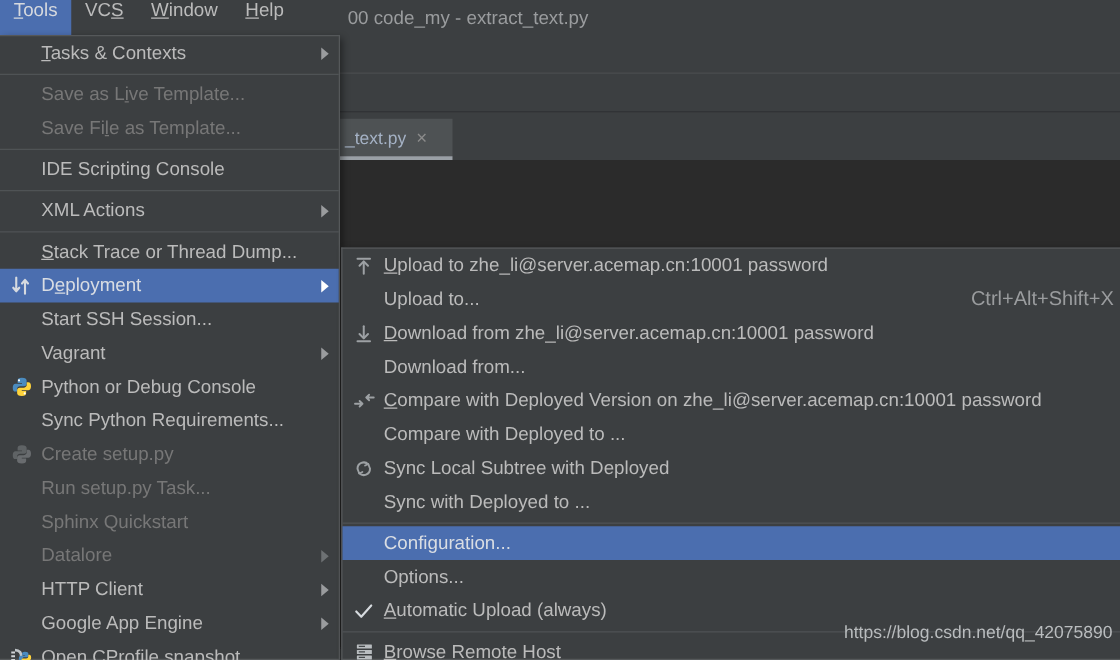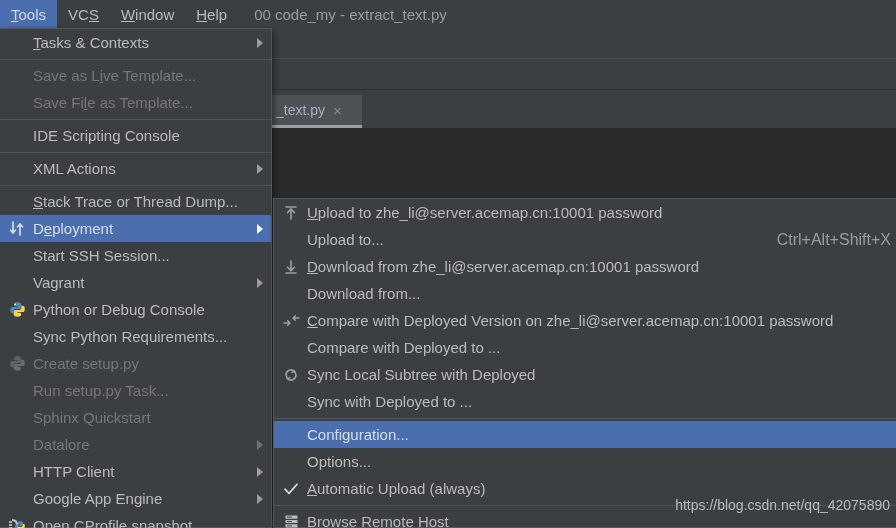--- a/index.html
+++ b/index.html
@@ -51,27 +51,27 @@
   }
 
   
   .menubar {
     position: absolute; left: 0; top: 0; width: 896px; height: 28px;
     background: #3c3f41;
     display: flex; align-items: center;
   }
   .menubar-item {
     height: 28px; padding: 0 11px;
-    display: flex; align-items: center;
+    display: flex; align-items: flex-start;
     color: #bbbbbb; font-size: 15px; white-space: nowrap;
   }
   .menubar-item.active { background: #4b6eaf; color: #d6d9de; }
   .menubar-item .mn { text-decoration: underline; }
   .window-title {
-    color: #9a9c9e; font-size: 15px; margin-left: 16px; white-space: nowrap;
+    color: #9a9c9e; font-size: 15px; margin-left: 40px; white-space: nowrap;
   }
 
   
   .menu {
     position: absolute;
     background: #3c3f41;
     border: 1px solid #55585a;
     box-shadow: 2px 2px 6px rgba(0,0,0,0.45);
     text-align: center;
   }

